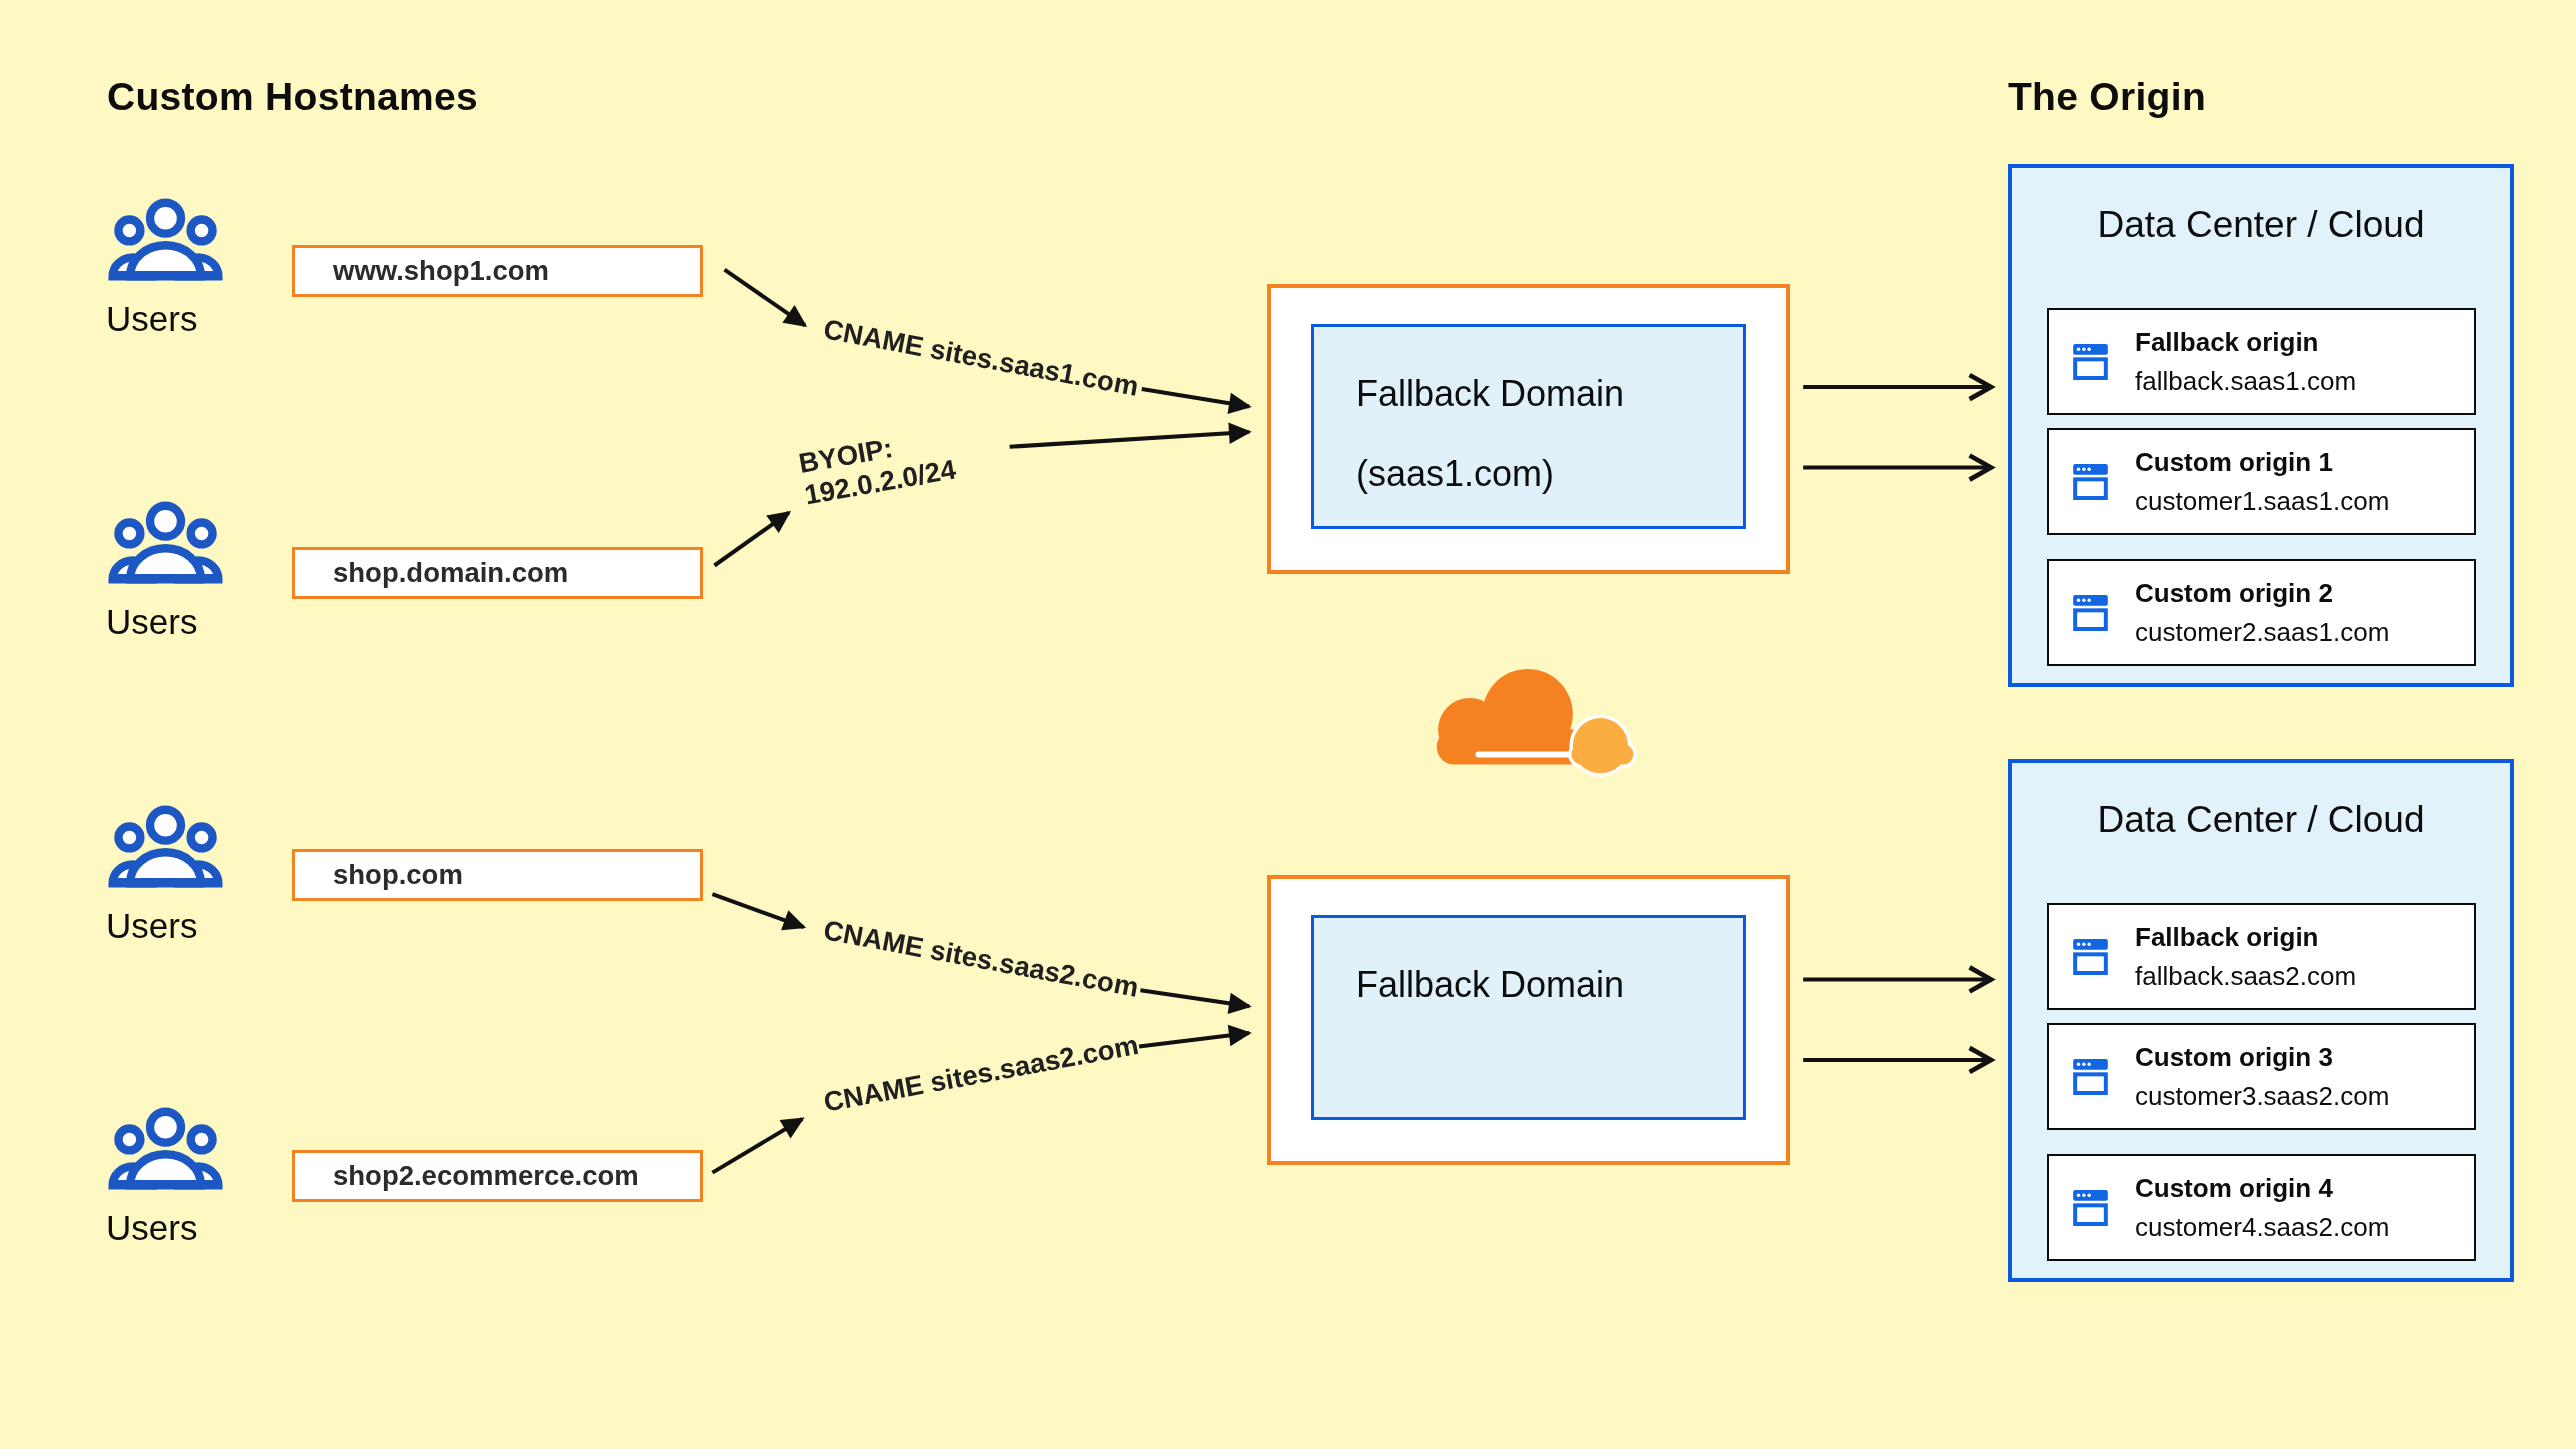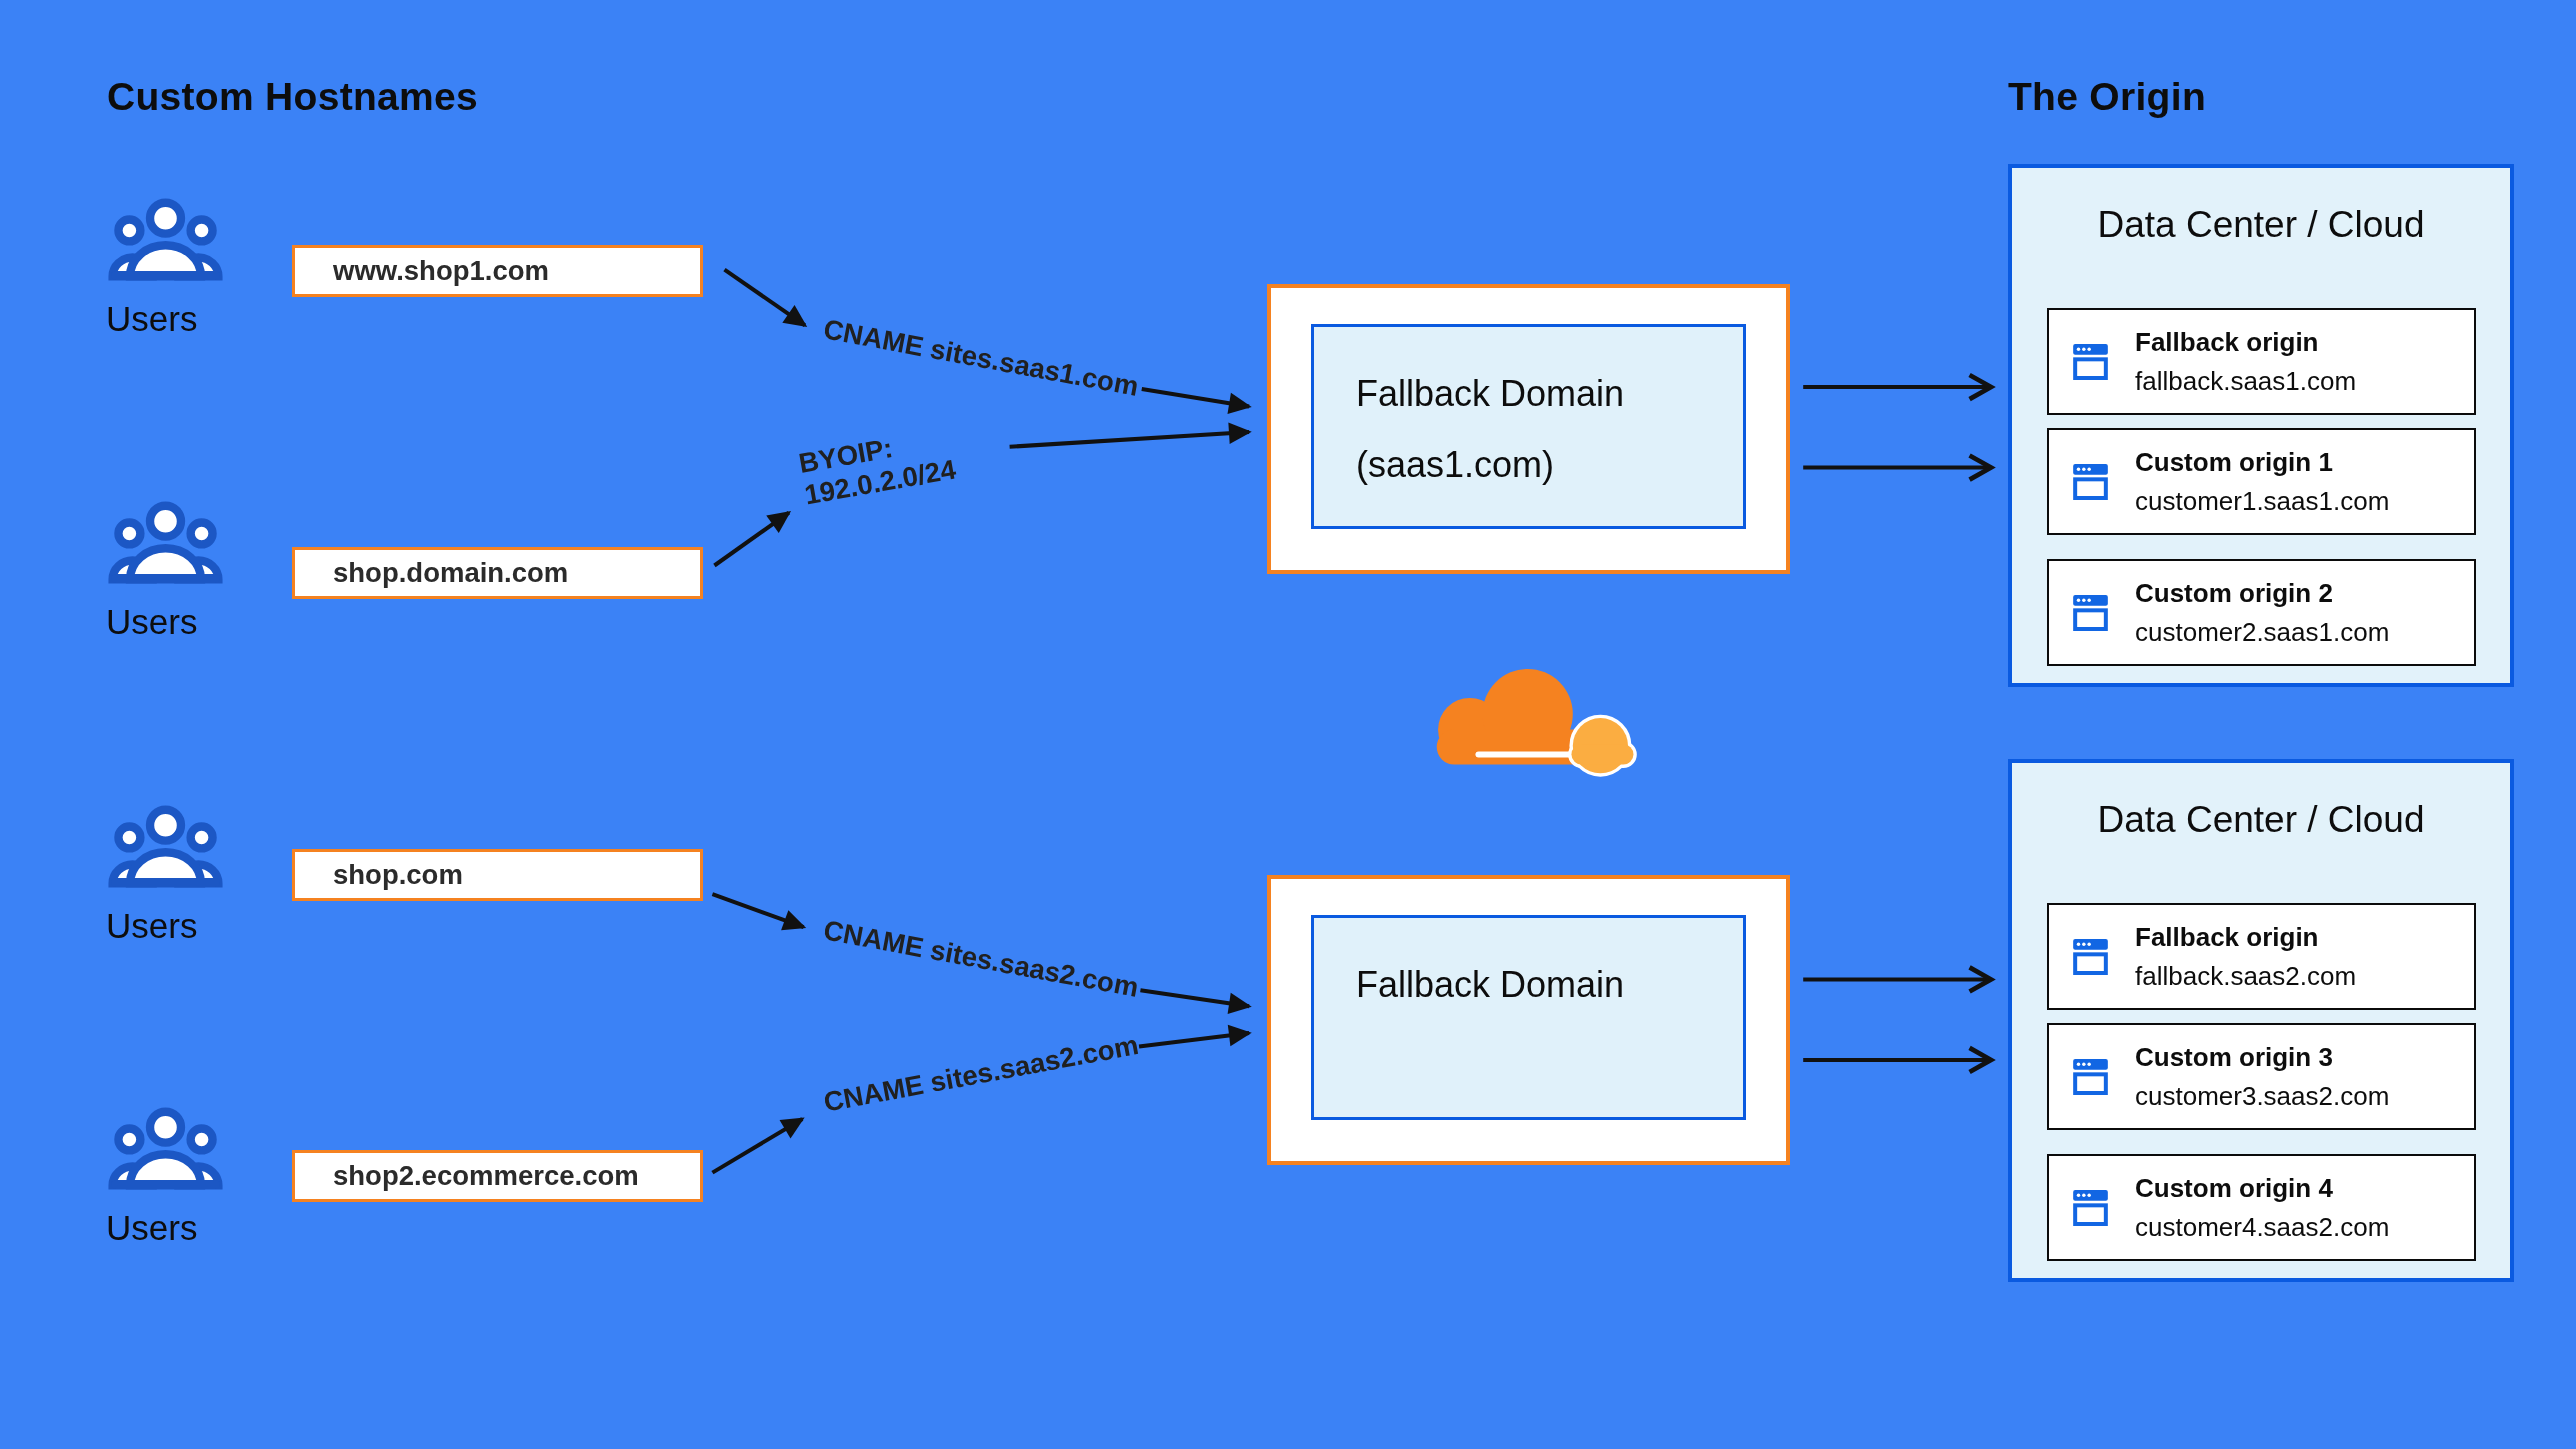--- a/index.html
+++ b/index.html
@@ -1,37 +1,37 @@
 <!DOCTYPE html>
 <html style="font-size:10.7px"><head>
 <meta charset="utf-8">
 <style>
   html,body{margin:0;padding:0;background:#fff;}
-  .stage{position:relative;width:2576px;height:1449px;background:#3b82f6;
+  .stage{position:relative;width:2576px;height:1449px;background:#fef9c3;
          font-family:"Liberation Sans",sans-serif;overflow:hidden;color:#161616;}
 
   .sec-title{position:absolute;font-size:39px;font-weight:700;color:#0d0d0d;letter-spacing:0.3px;}
 
   .users-group{position:absolute;left:106px;width:174px;}
   .users-icon-svg{display:block;width:119px;height:87px;}
   .users-label{margin-top:17.4px;font-size:35px;font-weight:500;color:#0d0d0d;}
 
   .hostbox{position:absolute;left:292px;width:411px;height:52px;background:#ffffff;
            border:3.4px solid #F58220;box-sizing:border-box;display:flex;align-items:center;
            padding-left:38px;font-size:27.5px;font-weight:700;color:#2b2b2b;}
 
   .edge-label{position:absolute;font-size:27.5px;font-weight:700;color:#202020;
               white-space:nowrap;transform-origin:left center;line-height:1.15;}
 
   .fallback-outer{position:absolute;left:1267px;width:523px;height:290px;
                   border:4.7px solid #F58220;background:#fff;box-sizing:border-box;padding-left:39px;}
   .fallback-inner{position:absolute;left:40px;top:36px;width:435px;height:205px;
                   background:#E0F1FA;border:3.4px solid #0A5AE0;box-sizing:border-box;
                   padding:46px 13.4px 0 42px;font-size:36px;color:#0d0d0d;}
-  .fallback-inner .l2{margin-top:29px;}
+  .fallback-inner .l2{margin-top:38px;}
 
   .dc-panel{position:absolute;left:2008px;width:506px;height:523px;background:#E2F2FA;
             border:4px solid #0A5AE0;box-sizing:border-box;}
   .dc-title{margin-top:36px;text-align:center;font-size:37px;font-weight:500;color:#0d0d0d;}
   .origin-card{position:absolute;left:35px;width:429px;height:107px;background:#fff;
                border:2px solid #0b0b0b;box-sizing:border-box;display:flex;align-items:center;
                padding-left:24px;gap:27px;}
   .origin-card.c1{top:140px}.origin-card.c2{top:260px}.origin-card.c3{top:391px}
   .origin-name{font-size:26px;font-weight:700;color:#0d0d0d;}
   .origin-host{font-size:26px;color:#0d0d0d;margin-top:8px;}

